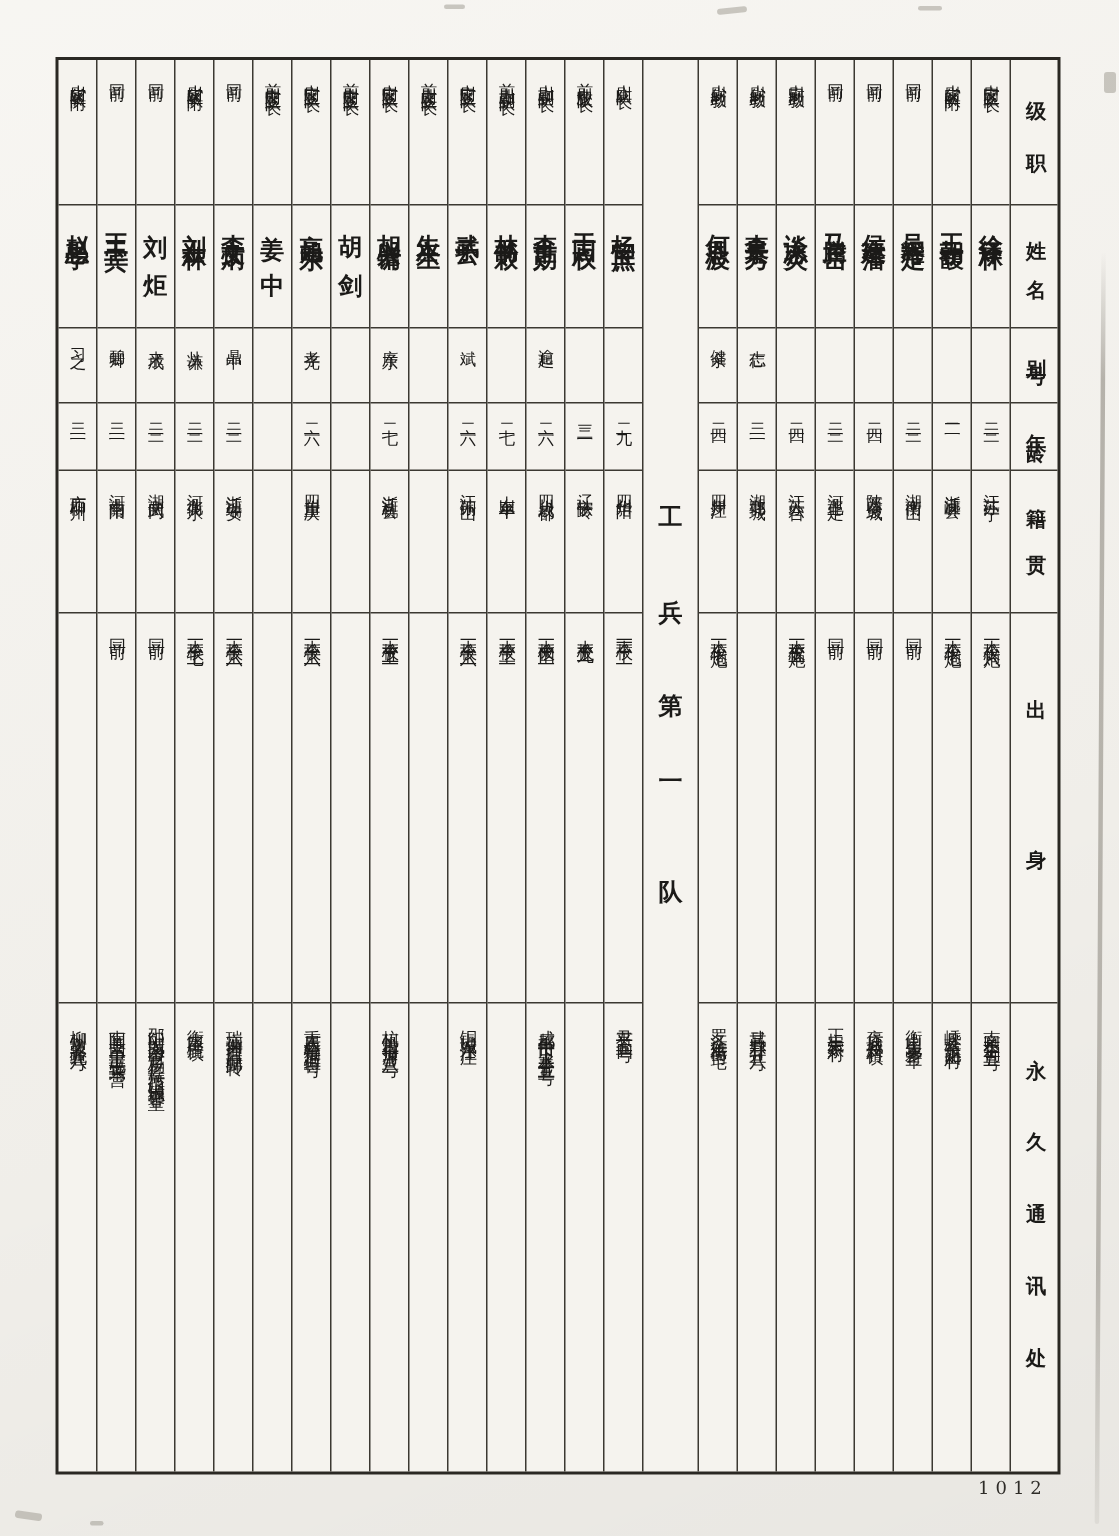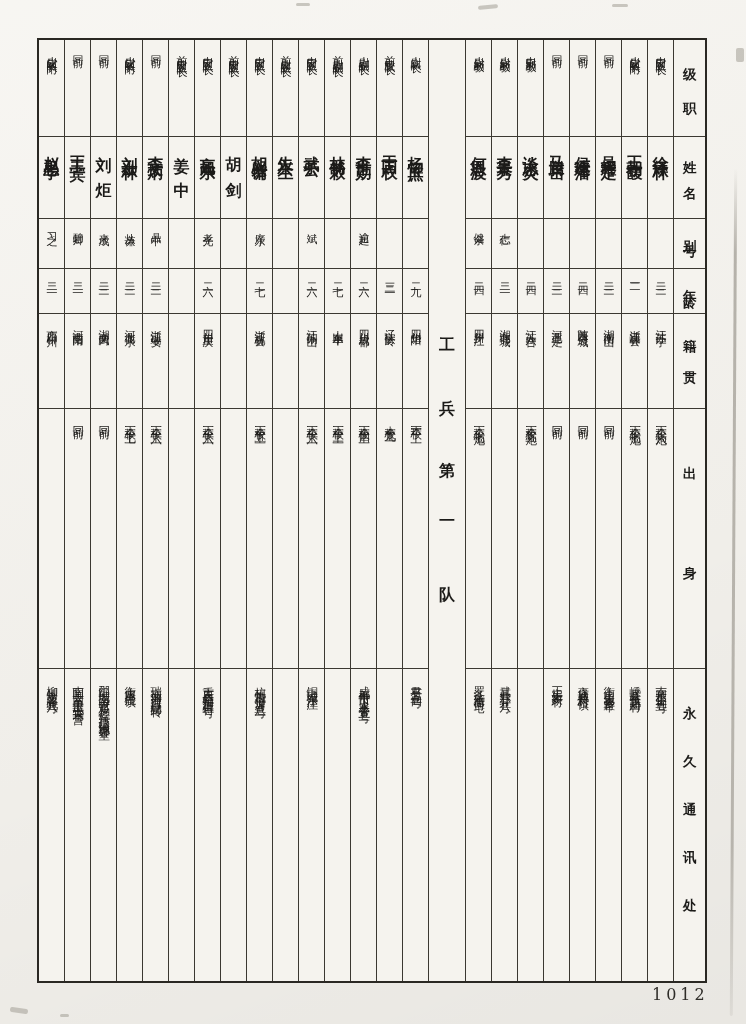--- a/index.html
+++ b/index.html
@@ -47,21 +47,21 @@
   .hv-rank   { letter-spacing:36px;  margin-top:16px; }
   .hv-name   { letter-spacing:26px;  margin-top:12px; }
   .hv-alias  { letter-spacing:6px;   margin-top:9px; }
   .hv-age    { letter-spacing:6px;   margin-top:9px; }
   .hv-native { letter-spacing:32px;  margin-top:14px; }
   .hv-origin { letter-spacing:100px; margin-top:46px; }
   .hv-addr   { letter-spacing:48px;  margin-top:26px; }
 
   .pagenum {
     position:absolute; left:652px; top:985px;
-    font-size:16px; letter-spacing:4px; color:#2e2c28;
+    font-size:12px; letter-spacing:4px; color:#2e2c28;
     font-family:"DejaVu Serif","Liberation Serif",serif;
   }
   .artifact { position:absolute; background:#a39f96; opacity:.55; border-radius:2px; }
   .edge-shadow {
     position:absolute; left:732px; top:168px; width:3px; height:848px;
     background:linear-gradient(to bottom, rgba(120,115,105,.0), rgba(120,115,105,.5) 10%, rgba(120,115,105,.45) 80%, rgba(120,115,105,.1));
     transform:rotate(.3deg); border-radius:2px;
   }
 </style>
 </head>

